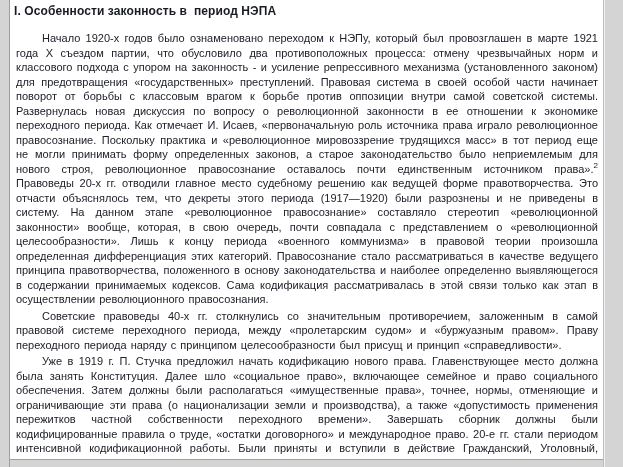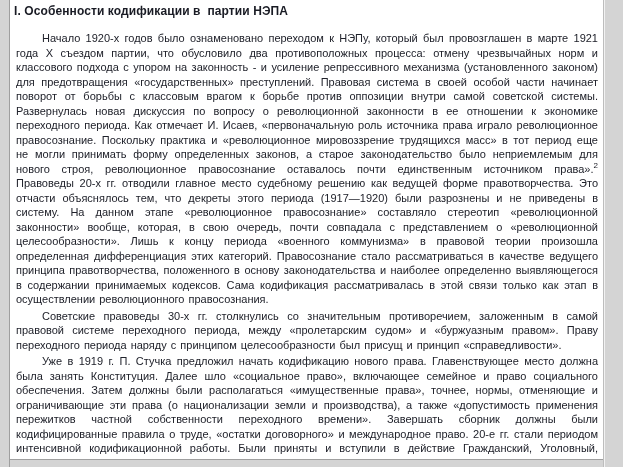--- a/index.html
+++ b/index.html
@@ -77,22 +77,22 @@
 </head>
 <body>
 
 <div class="viewport">
 
   <div class="gutter-left"></div>
   <div class="gutter-right"></div>
   <div class="gutter-bottom"></div>
 
   <div class="page">
-    <h1>I. Особенности кодификации в  партии НЭПА</h1>
+    <h1>I. Особенности законность в  период НЭПА</h1>
 
     <p><span>Начало 1920-х годов было ознаменовано переходом  к НЭПу, который был провозглашен в марте 1921 года X съездом партии, что обусловило два противоположных процесса: отмену чрезвычайных норм и классового подхода с упором на законность - и усиление репрессивного механизма (установленного законом) для предотвращения «государственных» преступлений. Правовая система в своей особой части начинает поворот от борьбы с классовым врагом к борьбе против оппозиции внутри самой советской системы. Развернулась новая дискуссия по вопросу о  революционной законности в ее отношении к экономике переходного периода. Как отмечает И. Исаев, «первоначальную роль источника права играло революционное правосознание. Поскольку практика и «революционное мировоззрение трудящихся масс» в тот период еще не могли принимать форму определенных законов, а старое законодательство было неприемлемым для нового строя, революционное правосознание оставалось почти единственным источником права».</span><sup>2</sup><span> Правоведы 20-х гг. отводили главное место судебному решению как ведущей форме правотворчества. Это отчасти объяснялось тем, что декреты этого периода (1917—1920) были разрознены и не приведены в систему. На данном этапе «революционное правосознание» составляло стереотип «революционной законности» вообще, которая, в свою очередь, почти совпадала с представлением о «революционной целесообразности». Лишь к концу периода «военного коммунизма» в правовой теории произошла определенная дифференциация этих категорий. Правосознание стало рассматриваться в качестве ведущего принципа правотворчества, положенного в основу законодательства и наиболее определенно выявляющегося в содержании принимаемых кодексов. Сама кодификация рассматривалась в этой связи только как этап в осуществлении революционного правосознания.</span></p>
 
-    <p>Советские правоведы 30-х гг. столкнулись со значительным противоречием, заложенным в самой правовой системе переходного  периода, между «пролетарским судом» и «буржуазным правом». Праву переходного периода наряду с принципом целесообразности был присущ и принцип «справедливости».</p>
+    <p>Советские правоведы 40-х гг. столкнулись со значительным противоречием, заложенным в самой правовой системе переходного  периода, между «пролетарским судом» и «буржуазным правом». Праву переходного периода наряду с принципом целесообразности был присущ и принцип «справедливости».</p>
 
     <p>Уже в 1919 г. П. Стучка предложил начать кодификацию нового права. Главенствующее место должна была занять Конституция. Далее шло «социальное право», включающее семейное и право социального обеспечения. Затем должны были располагаться «имущественные права», точнее, нормы, отменяющие и ограничивающие эти права (о национализации земли и производства), а также «допустимость применения пережитков частной собственности переходного времени». Завершать сборник должны были кодифицированные правила о труде, «остатки договорного» и международное право. 20-е гг. стали периодом интенсивной кодификационной работы. Были приняты и вступили в действие Гражданский, Уголовный, Земельный, Гражданский процессуальный, Уголовно-процессуальный кодексы, Кодекс законов о труде, разработаны проекты Хозяйственного, Торгового, Промышленного, Кооперативного, Административного кодексов, а также разработана и принята Конституция РСФСР.</p>
   </div>
 
 </div>
 
 </body></html>

